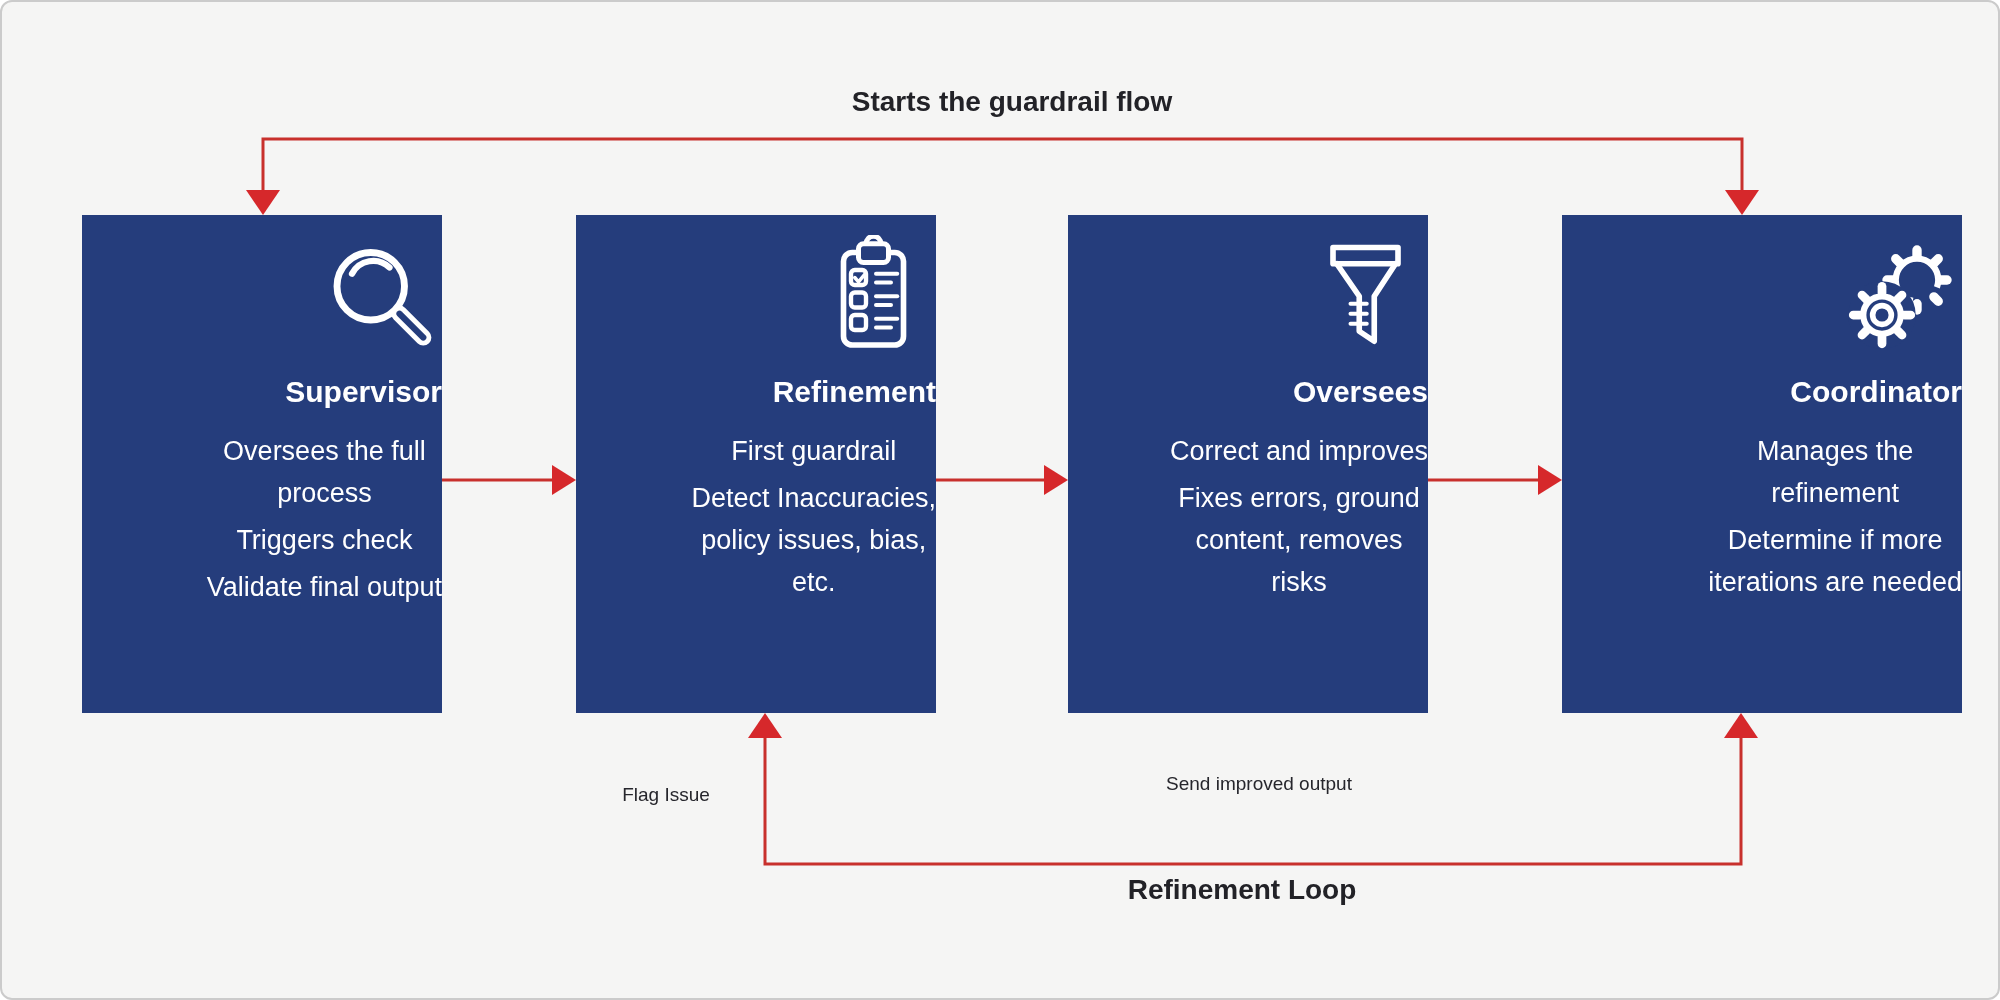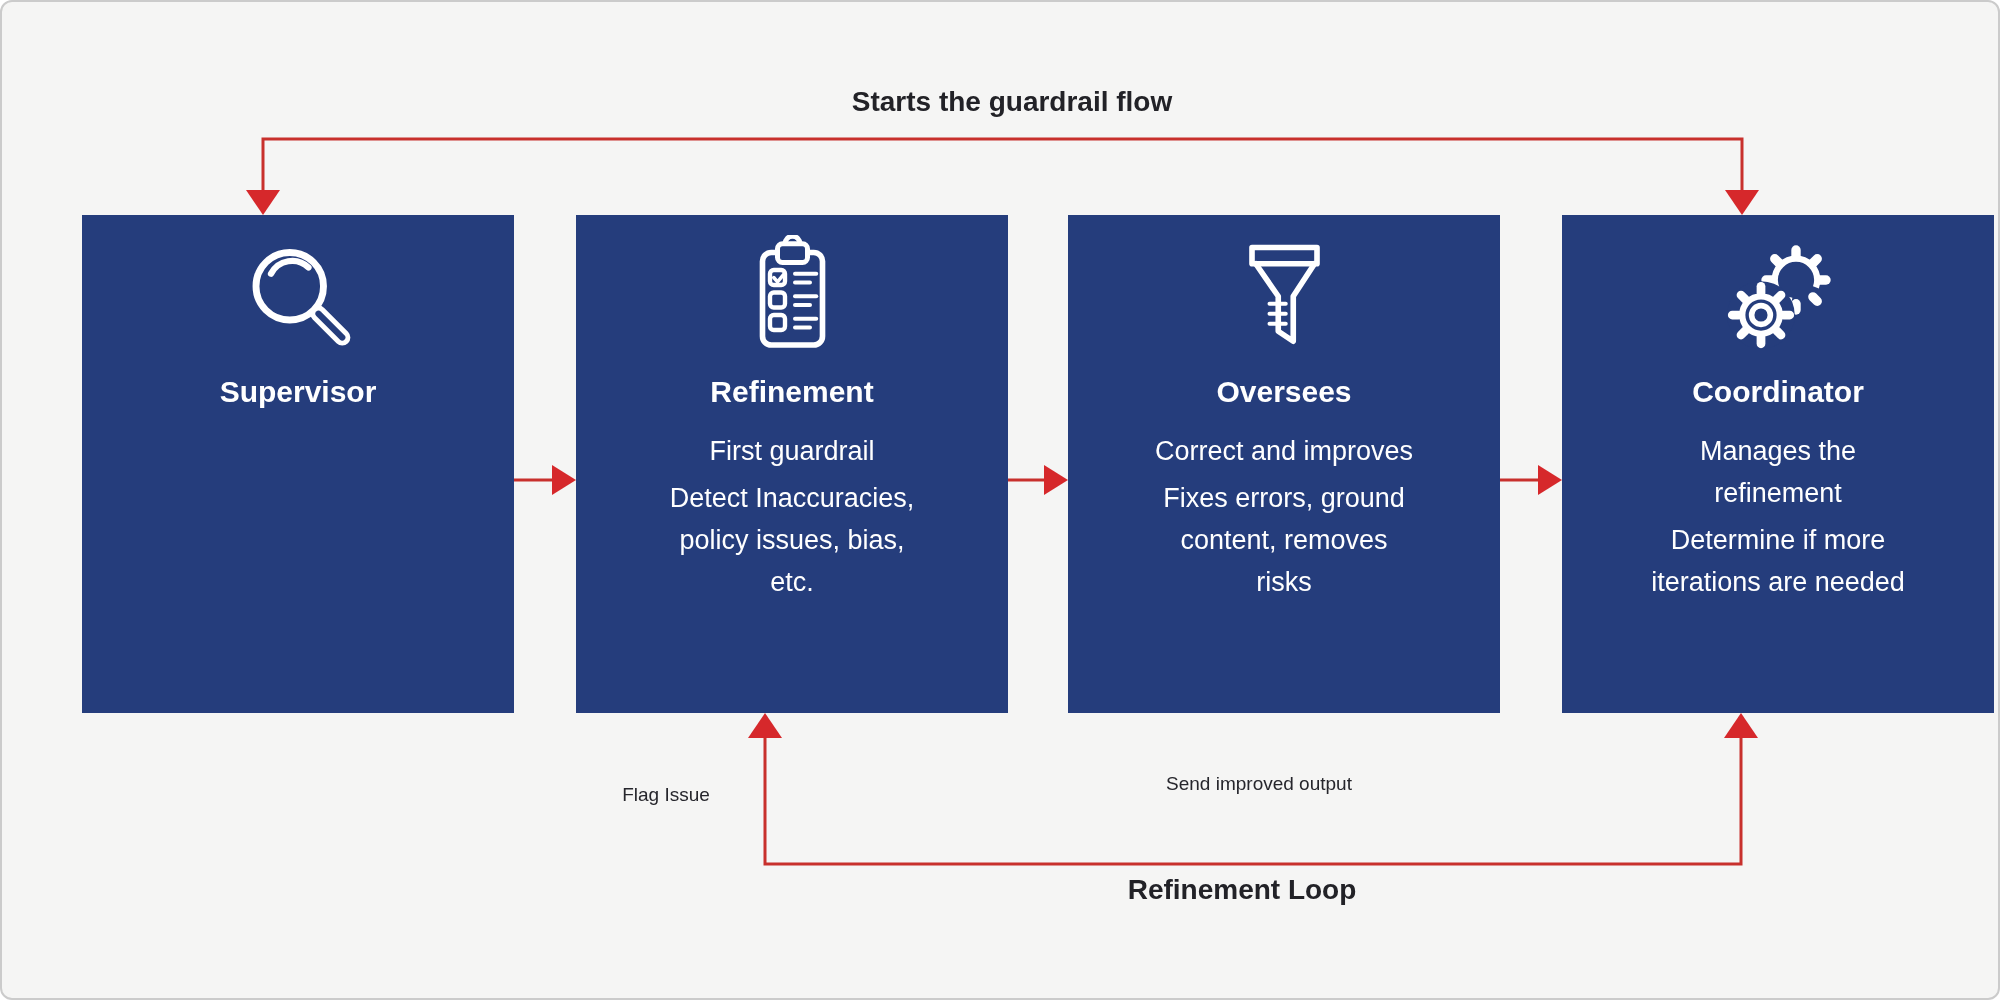--- a/index.html
+++ b/index.html
@@ -14,23 +14,23 @@
     border:2px solid var(--canvas-border); border-radius:12px;
     box-sizing:border-box; overflow:hidden;
     font-family:"Liberation Sans","DejaVu Sans",sans-serif;
   }
   
   #flow-overlay{position:absolute;left:0;top:0;width:2000px;height:1000px;pointer-events:none;}
   .conn{stroke:var(--arrow-line);stroke-width:3;fill:none;}
   .head{fill:var(--arrow-head);stroke:none;}
   
   .agent-box{
-    position:absolute; top:213px; width:432px; height:498px;
+    position:absolute; top:213px; width:360px; height:498px;
     background:var(--navy); color:var(--box-text);
-    display:flex; flex-direction:column; align-items:center; text-align:center;
+    display:flex; flex-direction:column; align-items:flex-end; text-align:center;
   }
   .agent-icon{margin-top:20px; width:125px; height:125px; flex:0 0 auto;}
   .agent-icon svg{width:125px;height:125px;display:block;}
   .icon-stroke{stroke:#ffffff;fill:none;stroke-linecap:round;stroke-linejoin:round;}
   .agent-title{margin-top:14px; font-size:30px; font-weight:bold; line-height:36px;}
   .agent-body{margin-top:15px;}
   .agent-body p{
     margin:5px 0; font-size:27px; line-height:42px;
     white-space:pre-line;
   }
@@ -75,20 +75,26 @@
   <div class="agent-box" style="left:80px;">
     <div class="agent-icon">
       <svg viewBox="0 0 100 100">
         <circle class="icon-stroke" cx="43" cy="41" r="27" stroke-width="5.5"></circle>
         <path class="icon-stroke" d="M28,31 A19,19 0 0 1 58,26" stroke-width="5"></path>
         <line x1="66" y1="63" x2="85" y2="82" stroke="#ffffff" stroke-width="13" stroke-linecap="round"></line>
         <line x1="66" y1="63" x2="85" y2="82" stroke="var(--navy)" stroke-width="5" stroke-linecap="round"></line>
       </svg>
     </div>
     <div class="agent-title">Supervisor</div>
+    <div class="agent-body">
+      <p>Oversees the full
+process</p>
+      <p>Triggers check</p>
+      <p>Validate final output</p>
+    </div>
   </div>
 
   <div class="agent-box" style="left:574px;">
     <div class="agent-icon">
       <svg viewBox="0 0 100 100">
         <rect class="icon-stroke" x="26" y="14" width="48" height="74" rx="7" stroke-width="4.5"></rect>
         <path d="M44,7 a6,6 0 0 1 12,0" fill="var(--navy)" stroke="#ffffff" stroke-width="4"></path>
         <rect x="38" y="7" width="24" height="15" rx="4" fill="var(--navy)" stroke="#ffffff" stroke-width="4"></rect>
         <rect class="icon-stroke" x="32" y="28" width="12" height="12" rx="3" stroke-width="3.5"></rect>
         <path class="icon-stroke" d="M35,34 l3,3.5 5,-6" stroke-width="2.8"></path>
@@ -125,21 +131,21 @@
     <div class="agent-title">Oversees</div>
     <div class="agent-body">
       <p>Correct and improves</p>
       <p>Fixes errors, ground
 content, removes
 risks</p>
 
     </div>
   </div>
 
-  <div class="agent-box" style="left:1560px;">
+  <div class="agent-box" style="left:1560px;padding-left:40px;">
     <div class="agent-icon">
       <svg viewBox="0 0 100 100">
 
         <g stroke="#ffffff" stroke-width="7.5" stroke-linecap="round">
           <line x1="64" y1="12" x2="64" y2="17"></line>
           <line x1="81" y1="19" x2="77.5" y2="22.5"></line>
           <line x1="88" y1="36" x2="83" y2="36"></line>
           <line x1="81" y1="53" x2="77.5" y2="49.5"></line>
           <line x1="64" y1="60" x2="64" y2="55"></line>
           <line x1="47" y1="53" x2="50.5" y2="49.5"></line>

